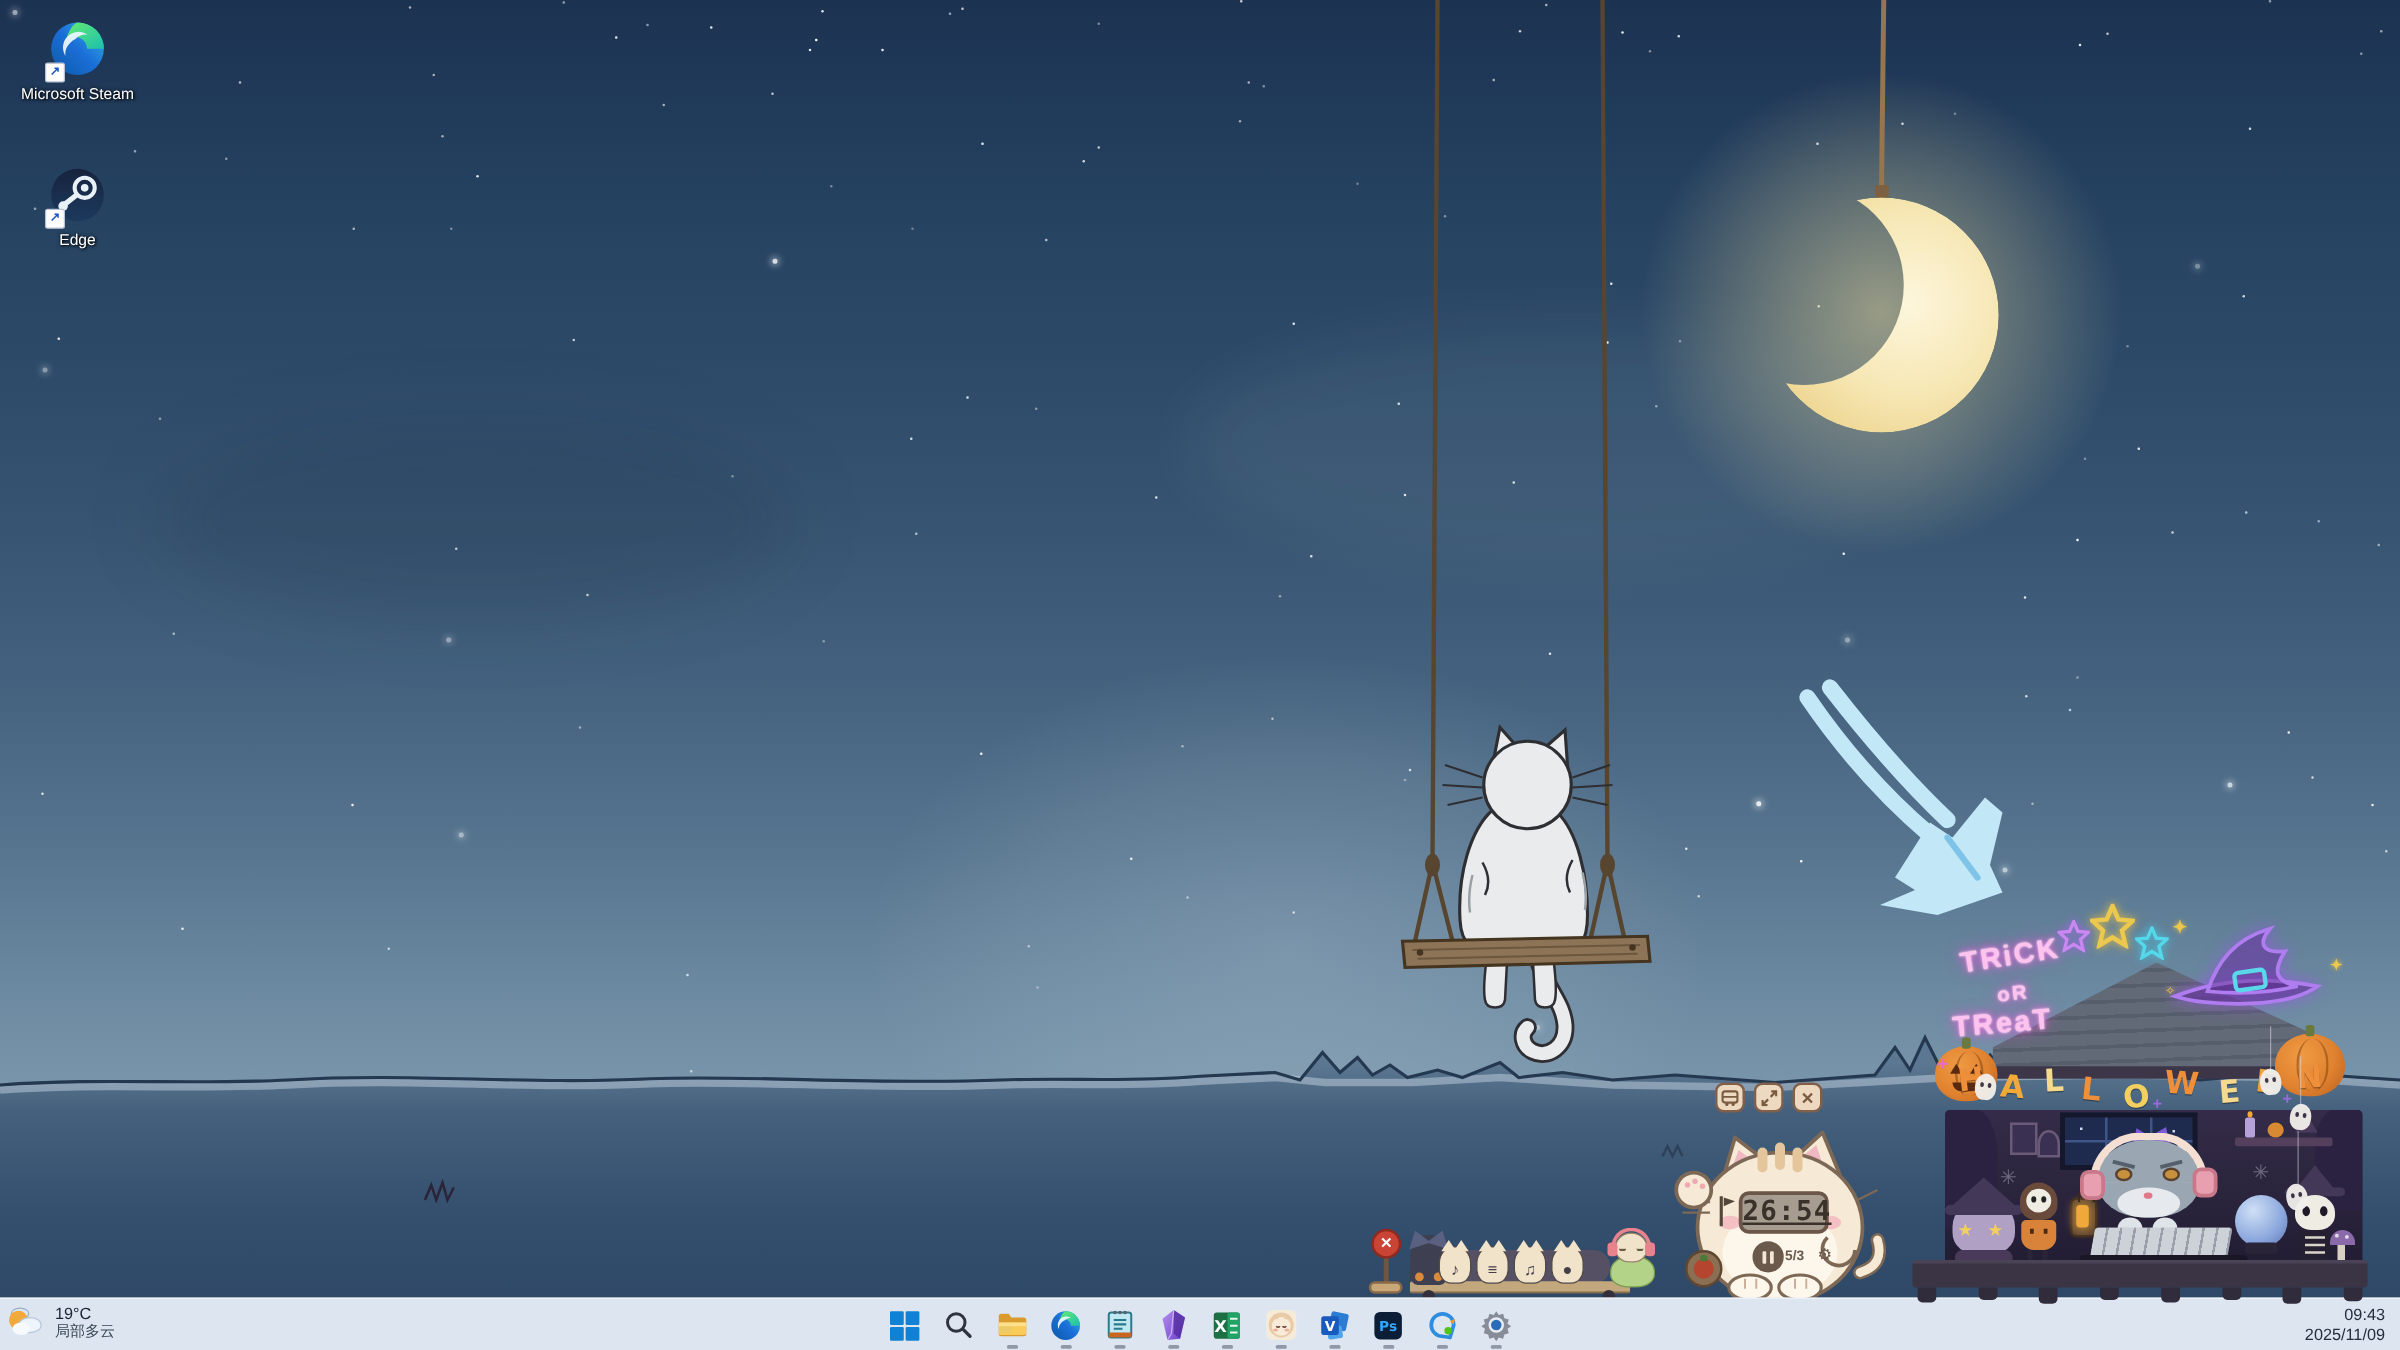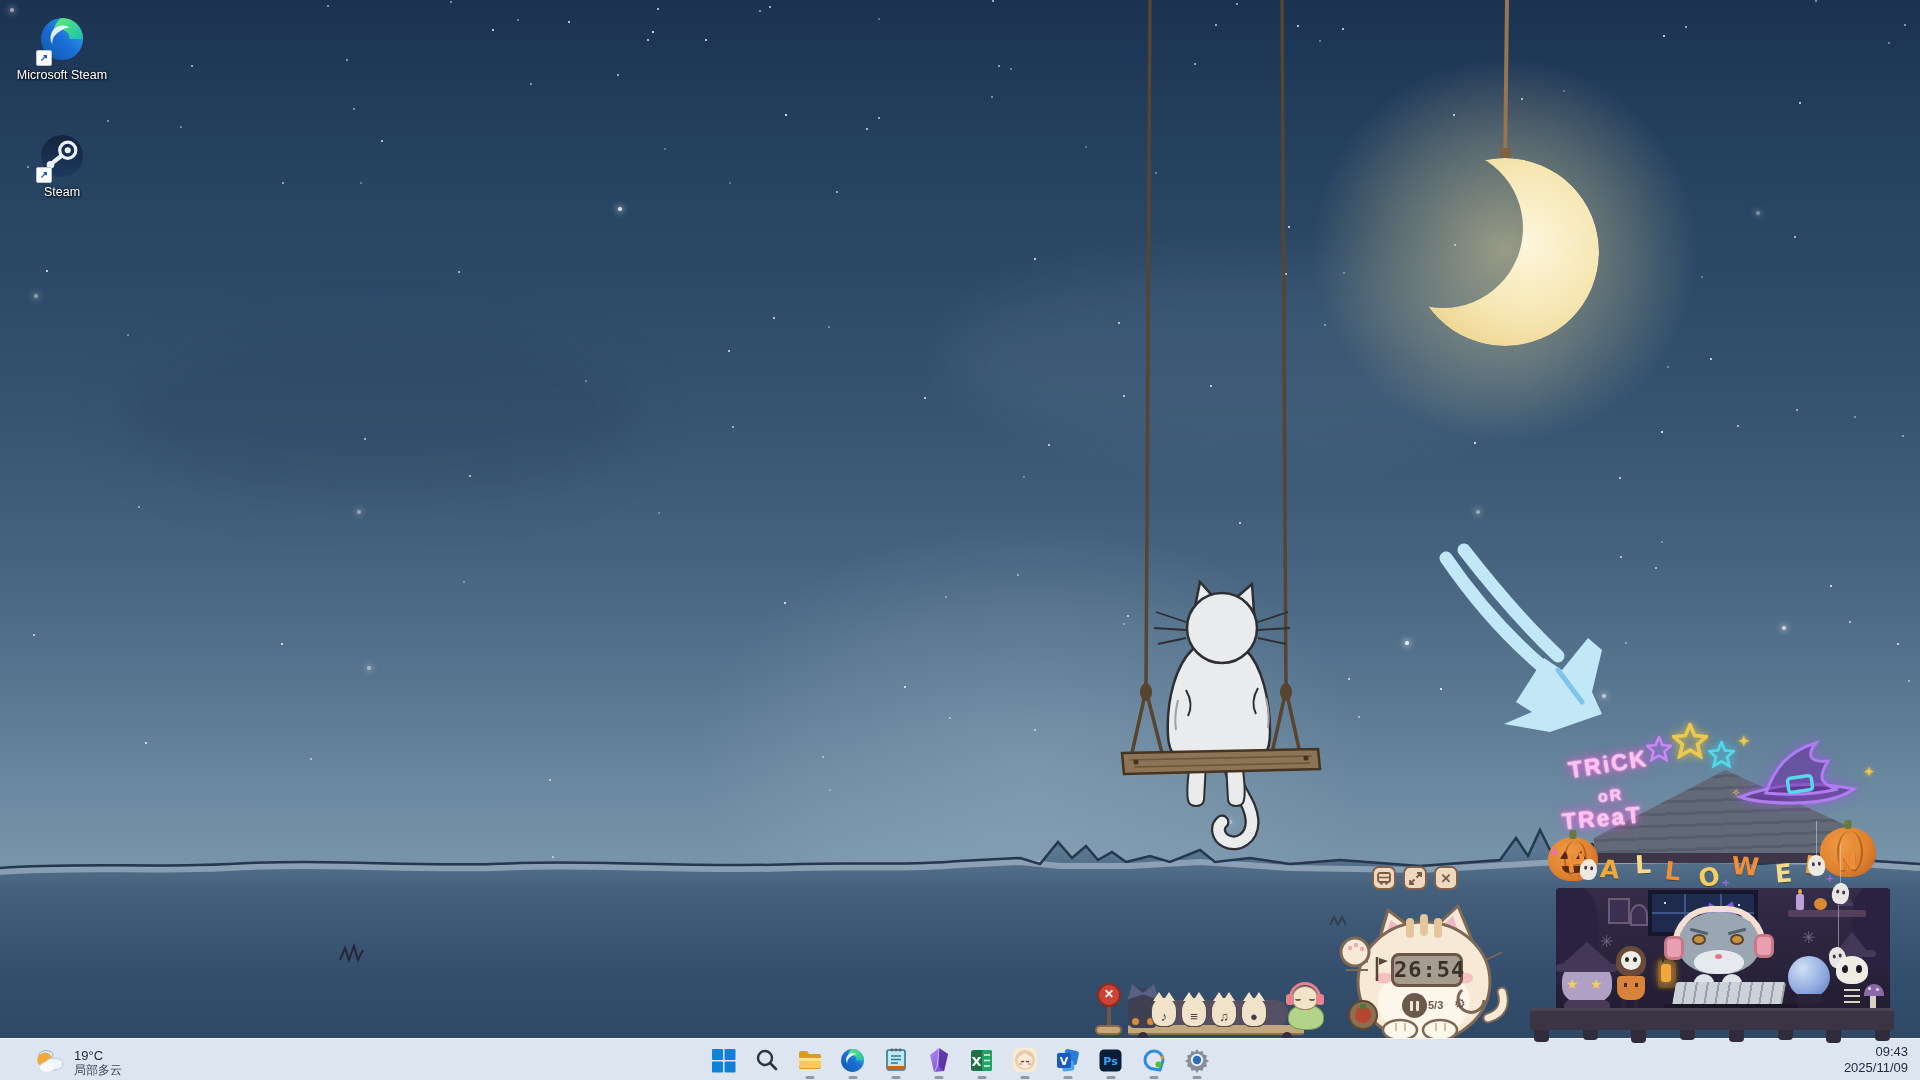--- a/index.html
+++ b/index.html
@@ -22,39 +22,39 @@
   .dicon .ic{position:relative;width:48px;height:48px;margin:0 auto;}
   .dicon .lbl{margin-top:4px;font-size:12.5px;line-height:15px;color:#fff;
        text-shadow:1px 1px 2px rgba(0,0,0,.95),0 0 3px rgba(0,0,0,.7);}
   .scut{position:absolute;left:-2px;bottom:-2px;width:14px;height:14px;background:#fff;
        border-radius:2px;border:1px solid #b8c4d4;font-size:10px;line-height:13px;color:#1a56c4;
        font-weight:bold;text-align:center;}
 
   
   .taskbar{left:0;top:1038px;width:1920px;height:42px;background:#dde5f0;
        border-top:1px solid rgba(255,255,255,.6);z-index:50;}
-  .tb-weather{left:30px;top:4px;display:flex;align-items:flex-end;gap:8px;height:34px;
+  .tb-weather{left:0;top:4px;display:flex;align-items:flex-start;gap:8px;height:34px;
        padding:0 6px;border-radius:4px;}
   .tb-weather .t1{font-size:13px;color:#1c2633;line-height:15px;}
   .tb-weather .t2{font-size:12px;color:#3a4754;line-height:14px;}
   .tb-apps{left:50%;top:0;transform:translateX(-50%);display:flex;height:42px;align-items:center;}
   .tb-slot{position:relative;width:43px;height:42px;display:flex;align-items:center;justify-content:center;}
   .tb-slot .dash{position:absolute;left:50%;transform:translateX(-50%);bottom:2px;width:9px;height:3px;
        border-radius:2px;background:#8f99a8;}
   .tb-clock{right:12px;top:5px;text-align:right;font-size:13px;color:#242e3c;line-height:16px;}
 
   
   .pomo{left:1338px;top:858px;width:172px;height:180px;z-index:42;}
   .pomo-btn{position:absolute;width:24px;height:24px;background:#ecd9bf;border:2px solid #80604a;
        border-radius:7px;box-sizing:border-box;display:flex;align-items:center;justify-content:center;
        color:#7a5a40;font-weight:bold;font-size:13px;}
   .lcd{position:absolute;left:53px;top:95px;width:72px;height:34px;background:#a69d90;
        border:3px solid #6b5648;border-radius:8px;box-sizing:border-box;
        font-family:"DejaVu Sans Mono",monospace;font-weight:bold;font-size:22px;letter-spacing:1px;
-       color:#3a322a;line-height:28px;}
+       color:#3a322a;line-height:28px;text-decoration:underline;}
   .pause-btn{position:absolute;left:64px;top:135px;width:25px;height:25px;border-radius:50%;
        background:#6b5a4c;display:flex;align-items:center;justify-content:center;gap:3px;}
   .pause-btn i{display:block;width:3px;height:10px;background:#f3e8d6;border-radius:1px;}
   .pomo-prog{position:absolute;left:90px;top:141px;font-size:11px;color:#6b5a4c;font-weight:bold;}
   .pomo-gear{position:absolute;left:116px;top:138px;font-size:13px;color:#6b5a4c;}
   .tomato{position:absolute;left:10px;top:142px;width:30px;height:30px;border-radius:50%;
        background:#8a6f52;border:2px solid #5f4733;box-sizing:border-box;display:flex;align-items:center;justify-content:center;}
   .tomato i{display:block;width:16px;height:16px;border-radius:50%;background:#b5452f;position:relative;}
   .tomato i:before{content:"";position:absolute;left:5px;top:-3px;width:6px;height:5px;background:#4a7a3a;border-radius:2px;}
 
@@ -344,21 +344,21 @@
             </linearGradient>
           </defs>
         <circle cx="12" cy="12" r="11" fill="url(#sg)"></circle>
         <circle cx="15" cy="9" r="4.2" fill="none" stroke="#e9f1f8" stroke-width="1.7"></circle>
         <circle cx="15" cy="9" r="1.6" fill="#e9f1f8"></circle>
         <path d="M11.6,12 L6.5,16" stroke="#e9f1f8" stroke-width="2.2"></path>
         <circle cx="6" cy="16.6" r="2" fill="#e9f1f8"></circle>
       </svg>
       <span class="scut">↗</span>
     </div>
-    <div class="lbl">Steam</div>
+    <div class="lbl">Edge</div>
   </div>
 
   <div class="abs mbar">
 
     <div class="abs" style="left:21px;top:28px;width:4px;height:22px;background:#6e5742;"></div>
     <div class="abs" style="left:9px;top:47px;width:27px;height:10px;background:#c9a878;border:2px solid #8a6a4a;border-radius:5px;box-sizing:border-box;"></div>
     <div class="abs" style="left:11px;top:5px;width:24px;height:24px;border-radius:50%;background:#c94434;border:2.5px solid #8e2a1f;box-sizing:border-box;color:#fff;font-weight:bold;font-size:12px;text-align:center;line-height:19px;">✕</div>
 
     <div class="abs" style="left:44px;top:22px;width:158px;height:27px;background:#555064;border-radius:13px;"></div>
     <div class="abs" style="left:42px;top:47px;width:176px;height:8px;background:#c3a87e;border-bottom:2px solid #8a6f4e;border-radius:2px;"></div>

